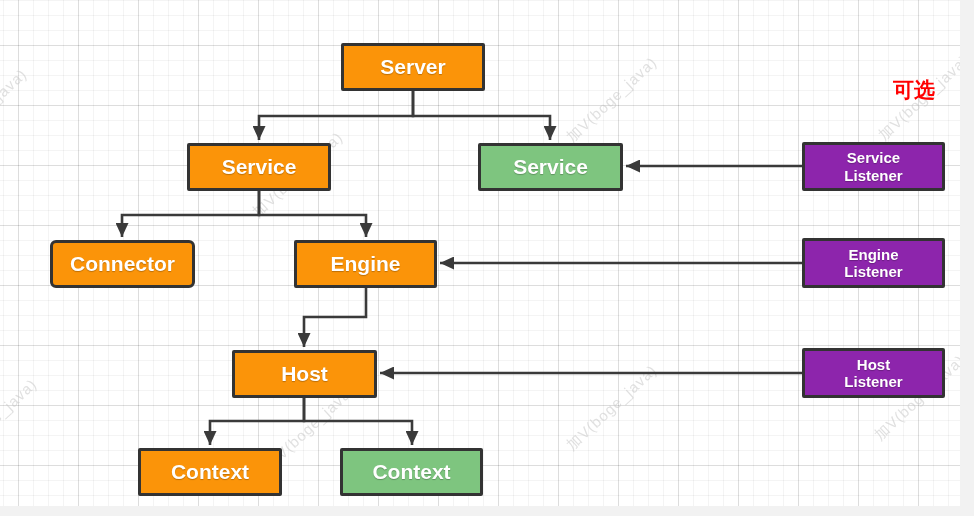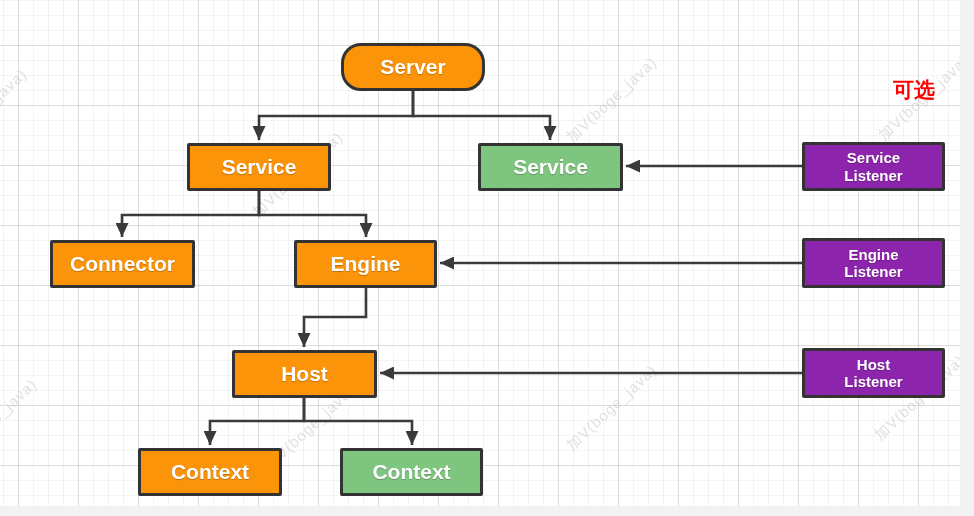--- a/index.html
+++ b/index.html
@@ -102,26 +102,26 @@
         <polyline points="366,288 366,317 304,317 304,347" fill="none" stroke="#3a3a3a" stroke-width="2.6" marker-end="url(#arw)"></polyline>
         <polyline points="304,398 304,421 210,421 210,445" fill="none" stroke="#3a3a3a" stroke-width="2.6" marker-end="url(#arw)"></polyline>
         <polyline points="304,398 304,421 412,421 412,445" fill="none" stroke="#3a3a3a" stroke-width="2.6" marker-end="url(#arw)"></polyline>
         <polyline points="802,166 626,166" fill="none" stroke="#3a3a3a" stroke-width="2.6" marker-end="url(#arw)"></polyline>
         <polyline points="802,263 440,263" fill="none" stroke="#3a3a3a" stroke-width="2.6" marker-end="url(#arw)"></polyline>
         <polyline points="802,373 380,373" fill="none" stroke="#3a3a3a" stroke-width="2.6" marker-end="url(#arw)"></polyline>
       </g>
   </svg>
 
   <div id="node-layer">
-      <div class="node" style="left: 341px; top: 43px; width: 144px; height: 48px; background: rgb(251, 148, 9); border-color: rgb(51, 51, 51); color: rgb(255, 255, 255); border-radius: 20px;">Server</div>
+      <div class="node" style="left: 341px; top: 43px; width: 144px; height: 48px; background: rgb(251, 148, 9); border-color: rgb(51, 51, 51); color: rgb(255, 255, 255);">Server</div>
       <div class="node" style="left: 187px; top: 143px; width: 144px; height: 48px; background: rgb(251, 148, 9); border-color: rgb(51, 51, 51); color: rgb(255, 255, 255);">Service</div>
       <div class="node" style="left: 478px; top: 143px; width: 145px; height: 48px; background: rgb(126, 197, 127); border-color: rgb(51, 51, 51); color: rgb(255, 255, 255);">Service</div>
       <div class="node listener" style="left: 802px; top: 142px; width: 143px; height: 49px; background: rgb(141, 37, 172); border-color: rgb(51, 51, 51); color: rgb(255, 255, 255);">Service
 Listener</div>
-      <div class="node" style="left: 50px; top: 240px; width: 145px; height: 48px; background: rgb(251, 148, 9); border-color: rgb(51, 51, 51); color: rgb(255, 255, 255);">Connector</div>
+      <div class="node" style="left: 50px; top: 240px; width: 145px; height: 48px; background: rgb(251, 148, 9); border-color: rgb(51, 51, 51); color: rgb(255, 255, 255); border-radius: 6px;">Connector</div>
       <div class="node" style="left: 294px; top: 240px; width: 143px; height: 48px; background: rgb(251, 148, 9); border-color: rgb(51, 51, 51); color: rgb(255, 255, 255);">Engine</div>
       <div class="node listener" style="left: 802px; top: 238px; width: 143px; height: 50px; background: rgb(141, 37, 172); border-color: rgb(51, 51, 51); color: rgb(255, 255, 255);">Engine
 Listener</div>
       <div class="node" style="left: 232px; top: 350px; width: 145px; height: 48px; background: rgb(251, 148, 9); border-color: rgb(51, 51, 51); color: rgb(255, 255, 255);">Host</div>
       <div class="node listener" style="left: 802px; top: 348px; width: 143px; height: 50px; background: rgb(141, 37, 172); border-color: rgb(51, 51, 51); color: rgb(255, 255, 255);">Host
 Listener</div>
       <div class="node" style="left: 138px; top: 448px; width: 144px; height: 48px; background: rgb(251, 148, 9); border-color: rgb(51, 51, 51); color: rgb(255, 255, 255);">Context</div>
       <div class="node" style="left: 340px; top: 448px; width: 143px; height: 48px; background: rgb(126, 197, 127); border-color: rgb(51, 51, 51); color: rgb(255, 255, 255);">Context</div>
     </div>
 

